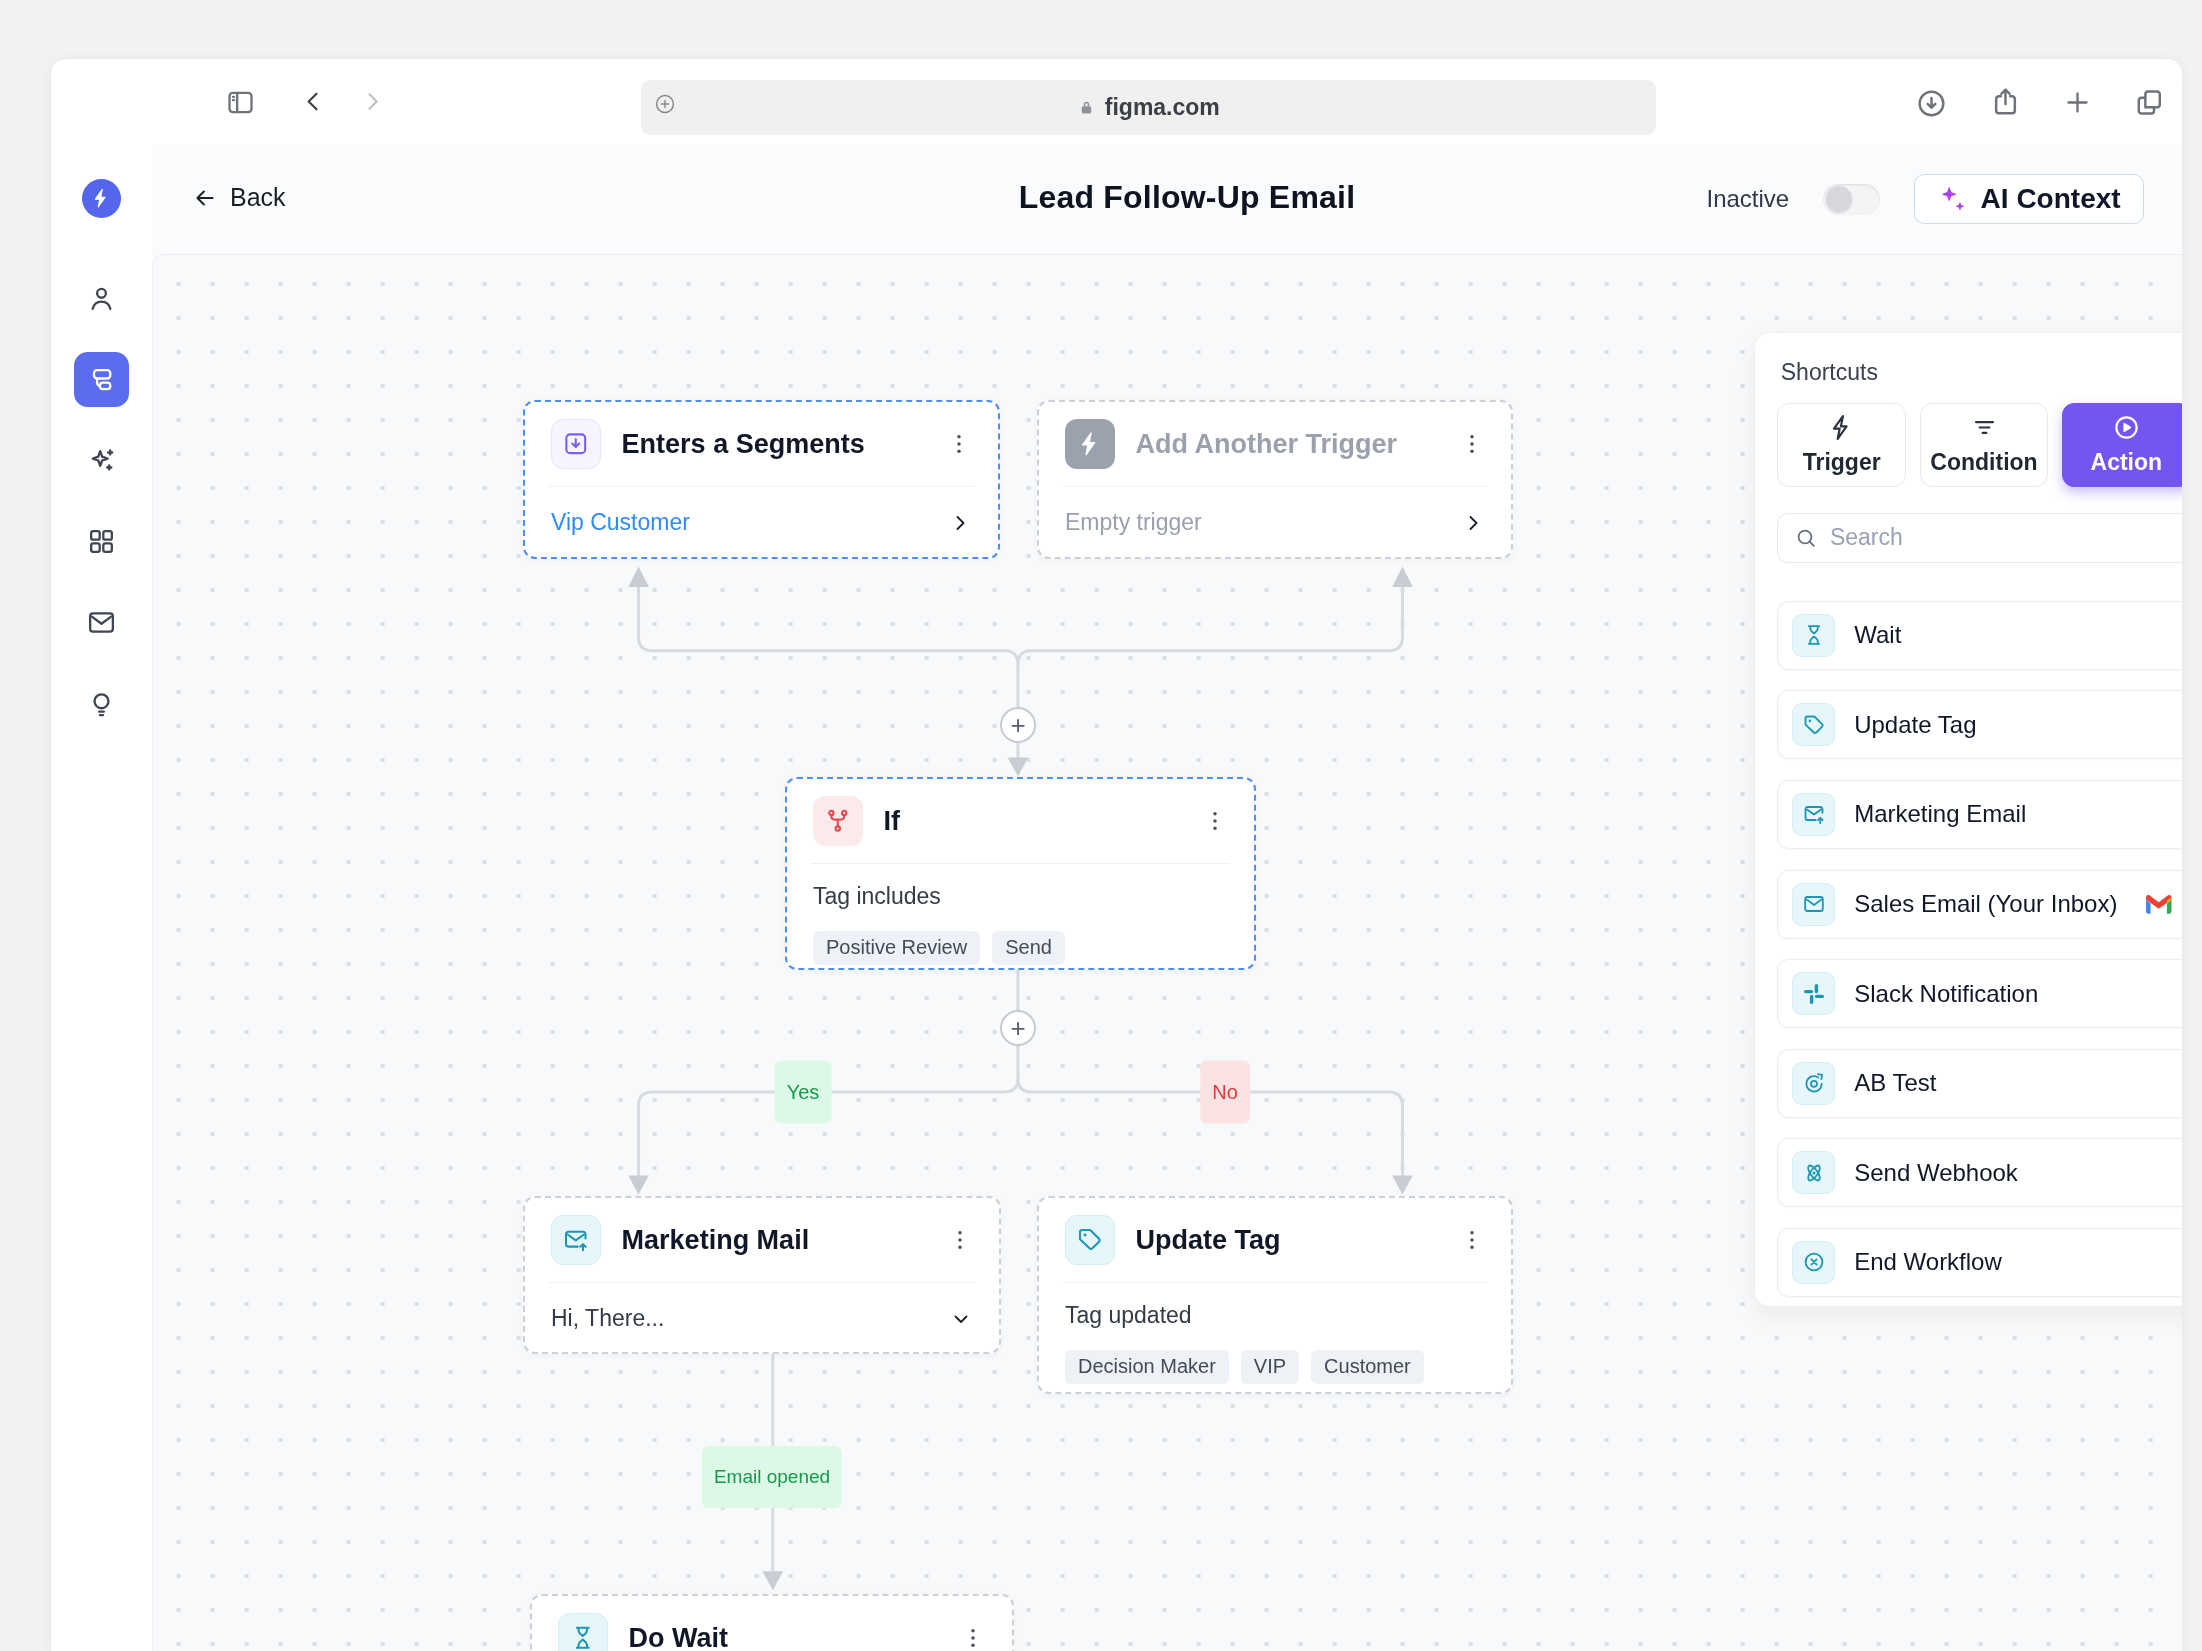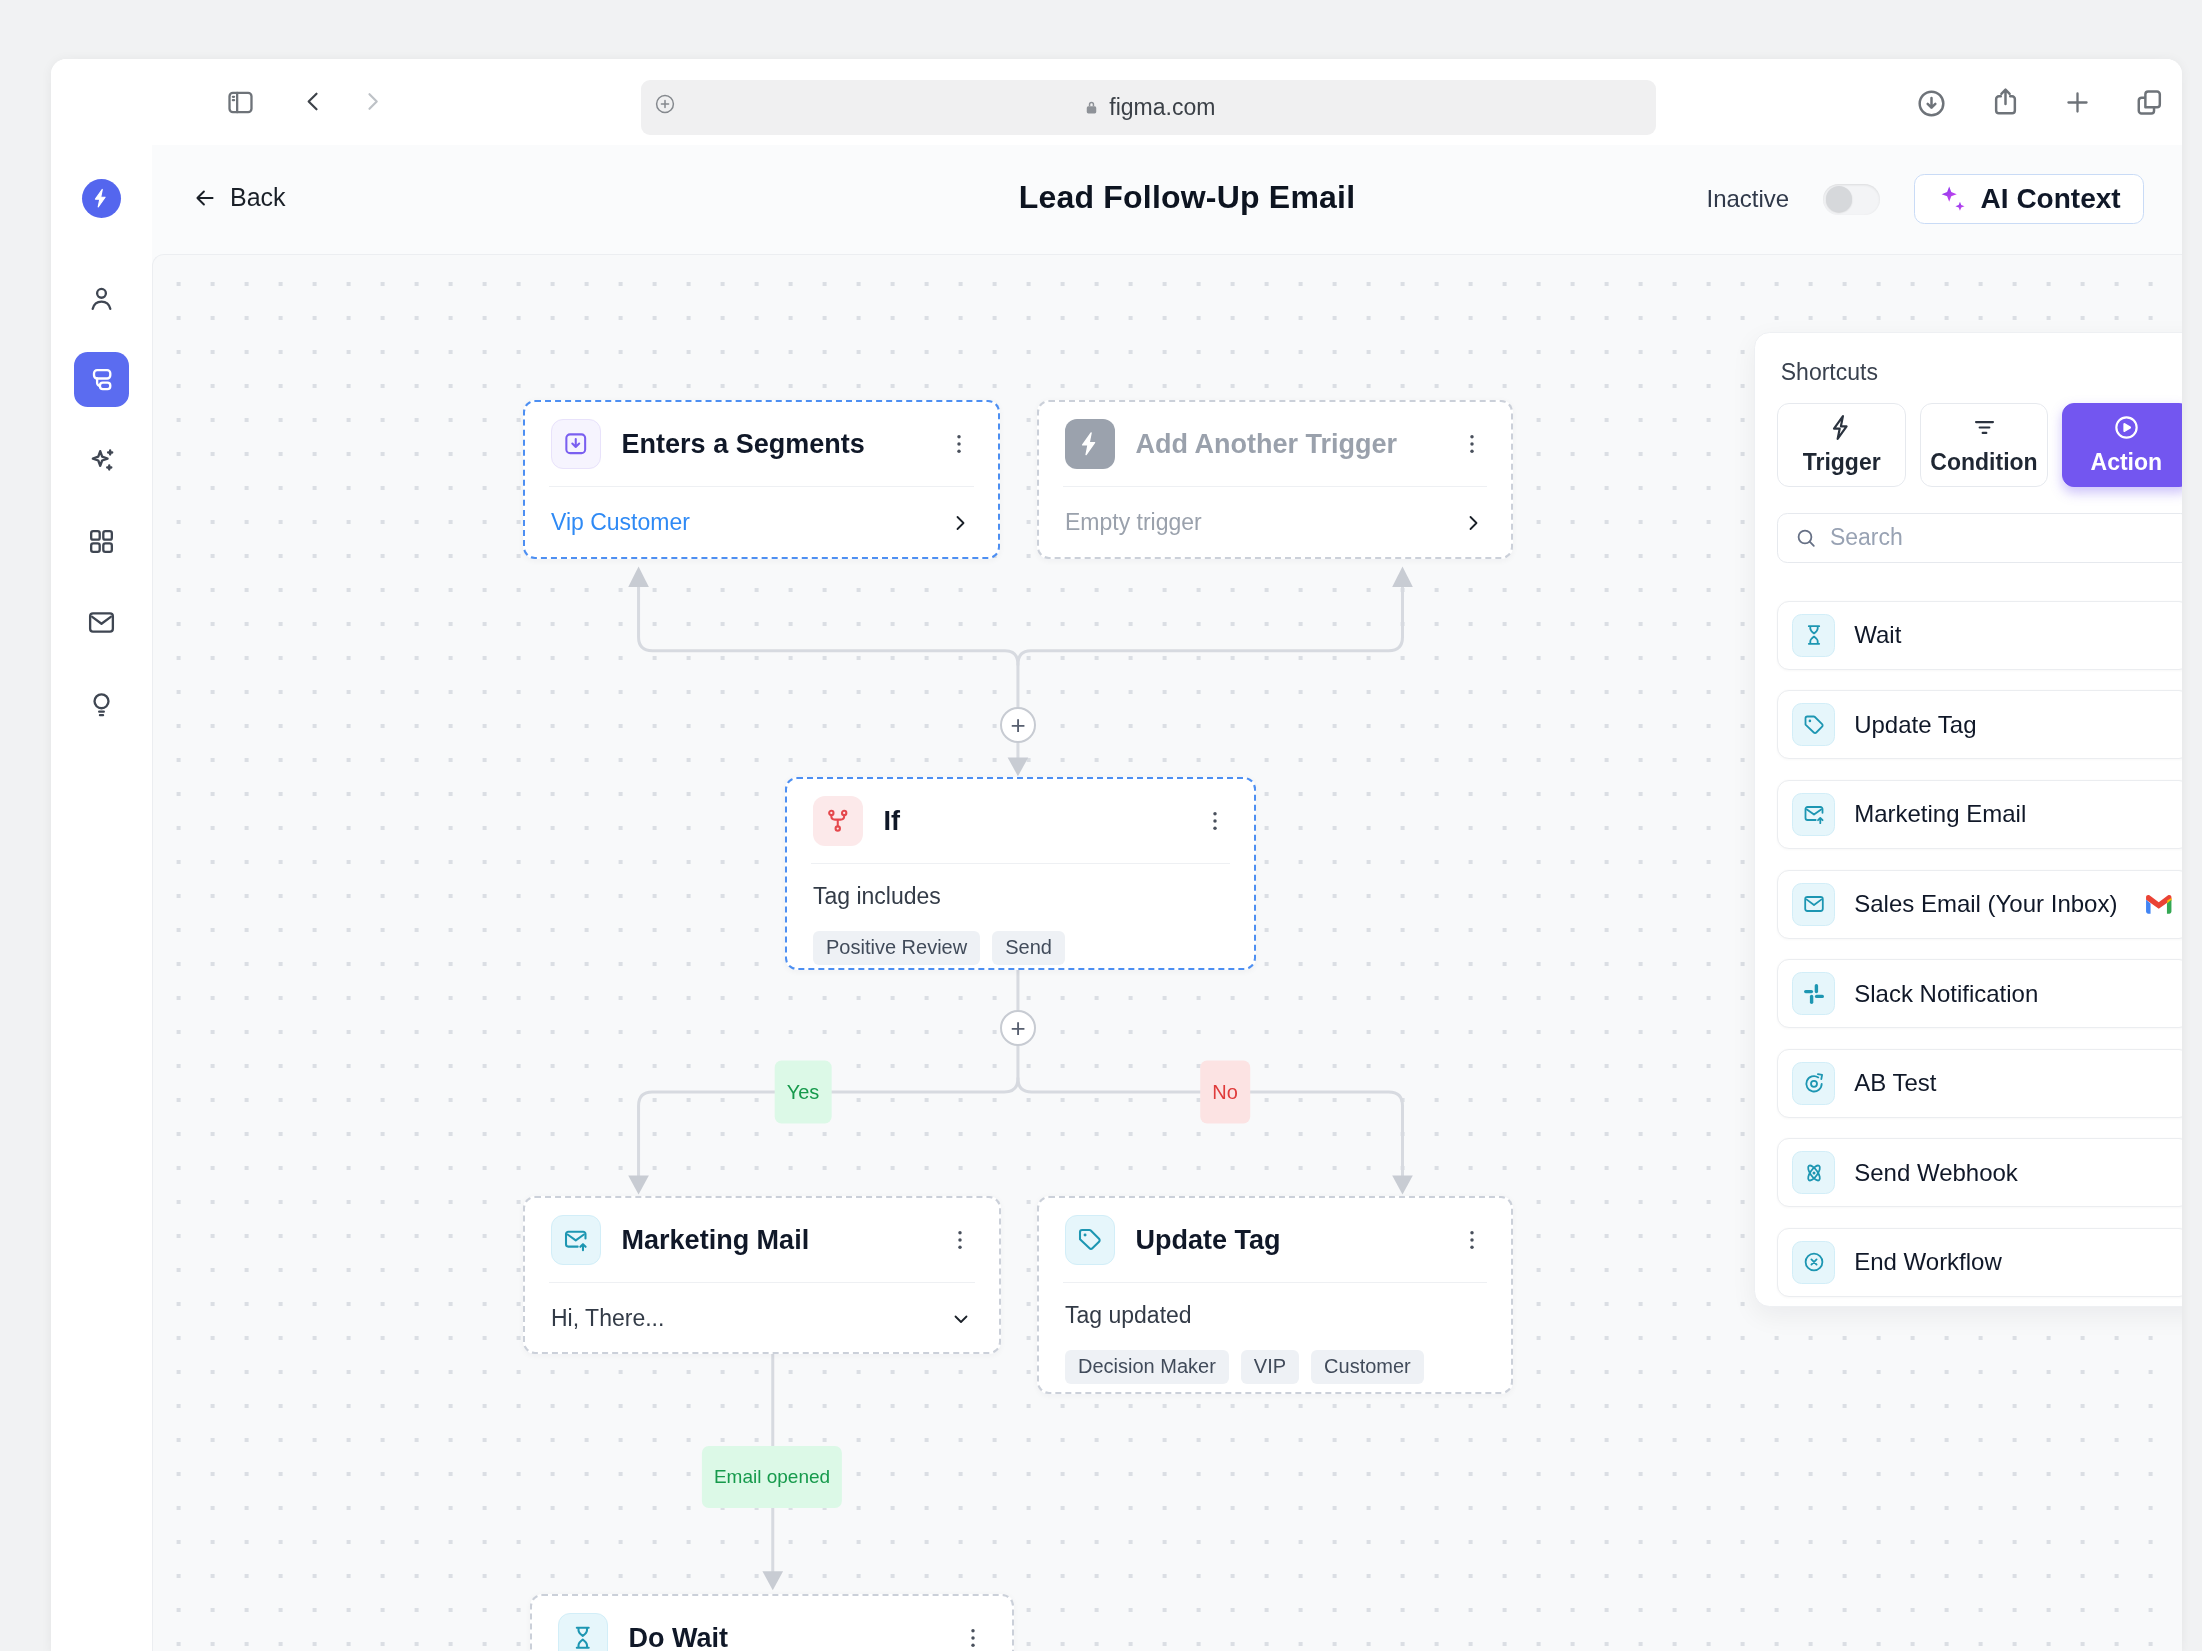--- a/index.html
+++ b/index.html
@@ -8,21 +8,21 @@
   svg { display:block; width:100%; height:100%; }
 
   
   .window { position:absolute; left:51px; top:59px; width:2131px; height:1593px;
     background:#fff; border-radius:15.5px 15.5px 0 0; overflow:hidden;
     box-shadow:0 1.7px 12px rgba(0,0,0,.06); }
   .chrome { position:absolute; left:0; top:0; right:0; height:86px; background:#fff; }
   .dot { position:absolute; top:91px; width:22.4px; height:22.4px; border-radius:50%; }
   .ci { position:absolute; color:#6E7379; }
   .urlbar { position:absolute; left:590px; top:20.6px; width:1015px; height:55px;
-    background:#F0F0F1; border-radius:9px; display:flex; align-items:center; justify-content:center; gap:8.6px; }
+    background:#F0F0F1; border-radius:9px; display:flex; align-items:center; justify-content:center; gap:8.6px;font-weight:bold; }
   .urlplus { position:absolute; left:12px; top:12px; width:24px; height:24px; color:#85898E; }
   .lock { width:19px; height:19px; color:#8E9298; }
   .urltext { font-size:23px; color:#3B4047; }
 
   
   .app { position:absolute; left:0; top:86px; right:0; bottom:0; background:#FAFBFC; }
   .sidebar { position:absolute; left:0; top:0; bottom:0; width:101px; background:#fff; }
   .logo { position:absolute; left:31px; top:34px; width:39px; height:39px; border-radius:50%;
     background:#5466EE; color:#fff; display:flex; align-items:center; justify-content:center; }
   .logo .lsvg { width:22.4px; height:22.4px; }

